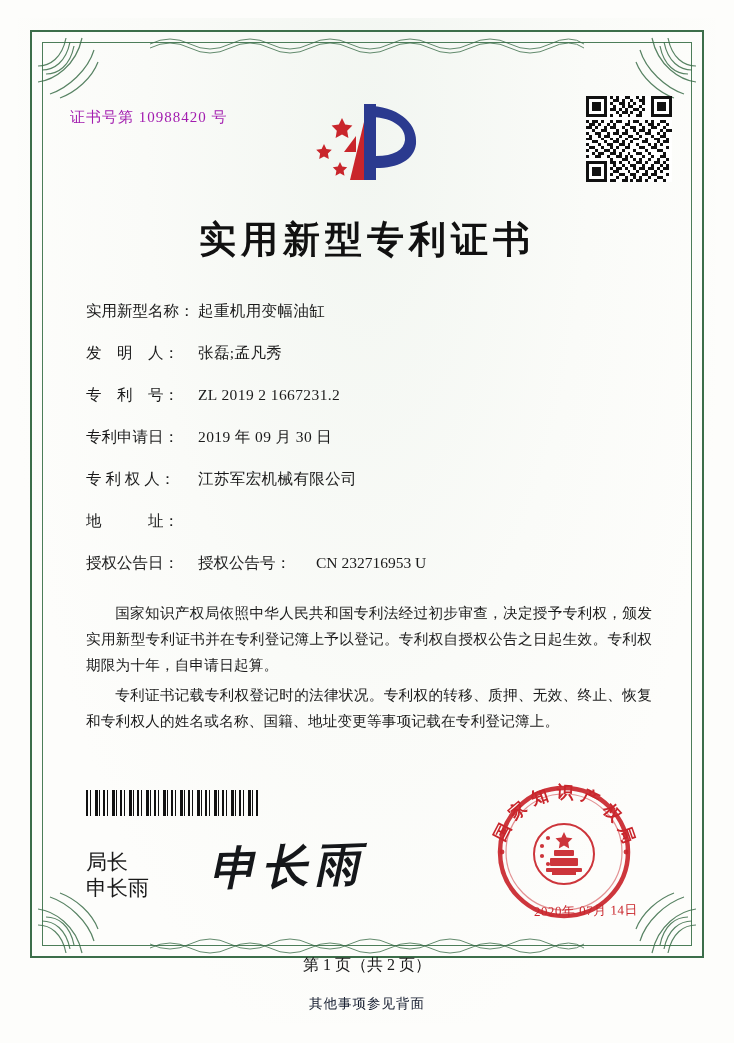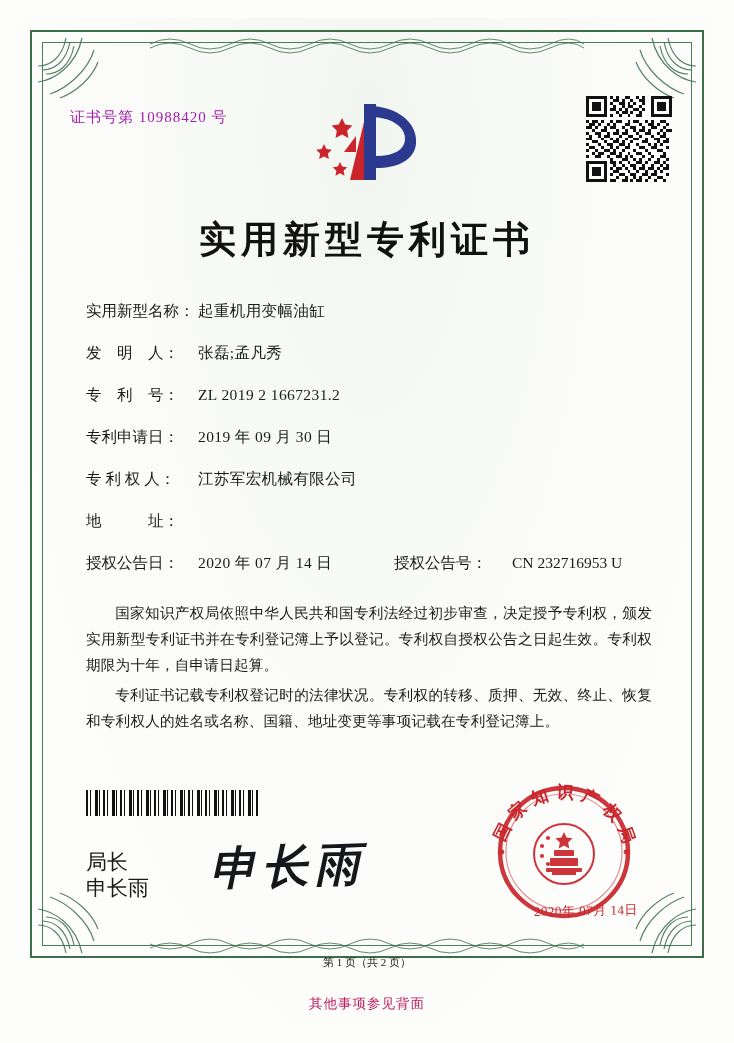--- a/index.html
+++ b/index.html
@@ -210,30 +210,30 @@
     letter-spacing: .5px;
     transform: rotate(-1deg);
   }
 
   
   .page-num {
     position: absolute;
     left: 0; top: 955px;
     width: 734px;
     text-align: center;
-    font-size: 11px;
+    font-size: 16px;
     color: #1a1a1a;
   }
   .footnote {
     position: absolute;
     left: 0; top: 995px;
     width: 734px;
     text-align: center;
     font-size: 13.5px;
-    color: #be185d;
+    color: #0f172a;
     letter-spacing: 1px;
   }
 </style>
 </head>
 <body>
 
 <div class="page">
 
   <div class="paper-tint"></div>
 
@@ -557,21 +557,20 @@
       <span class="field-label">专 利 权 人：</span>
       <span class="field-value">江苏军宏机械有限公司</span>
     </div>
 
     <div class="field-row">
       <span class="field-label">地　　　址：</span>
     </div>
 
     <div class="field-row dual">
       <span class="field-label">授权公告日：</span>
-      <span class="field-value">2020 年 07 月 14 日</span>
       <span class="field-label2">授权公告号：</span>
       <span class="field-value2">CN 232716953 U</span>
     </div>
 
   </div>
 
   <div class="body-text">
     <p>国家知识产权局依照中华人民共和国专利法经过初步审查，决定授予专利权，颁发实用新型专利证书并在专利登记簿上予以登记。专利权自授权公告之日起生效。专利权期限为十年，自申请日起算。</p>
     <p>专利证书记载专利权登记时的法律状况。专利权的转移、质押、无效、终止、恢复和专利权人的姓名或名称、国籍、地址变更等事项记载在专利登记簿上。</p>
   </div>

